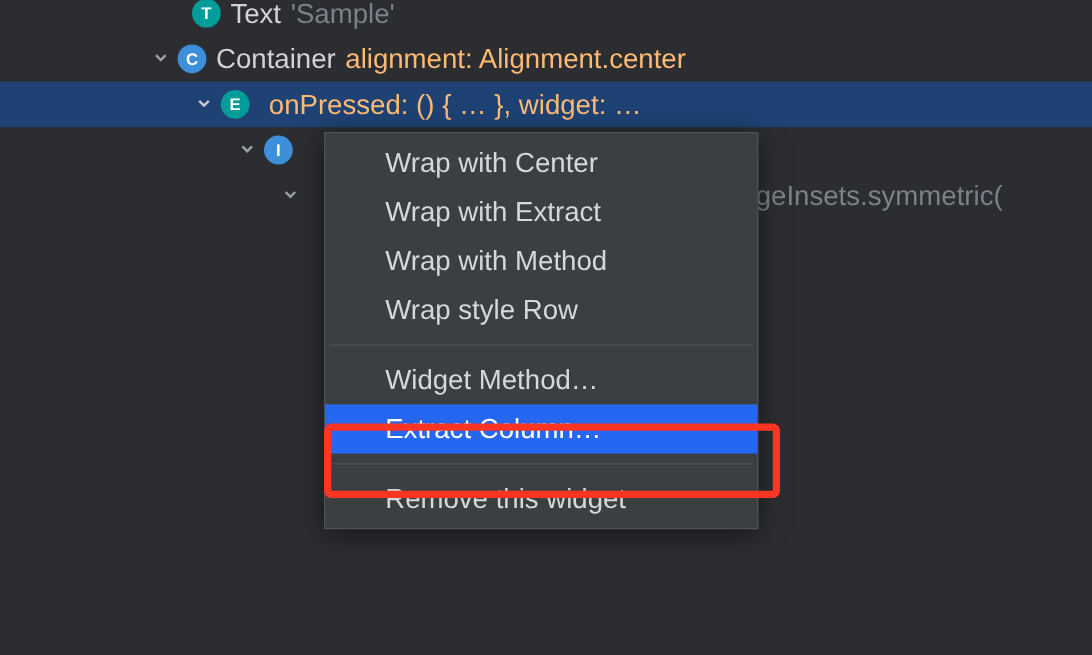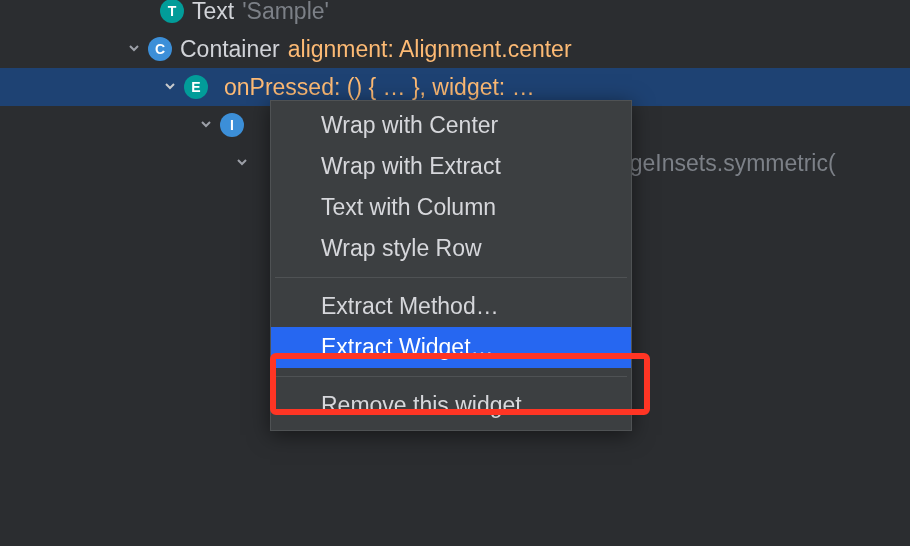--- a/index.html
+++ b/index.html
@@ -59,21 +59,21 @@
     .row1 { padding-left: 156px; padding-top:0; }
     .row2 { padding-left: 124px; }
     .row3 { padding-left: 160px; }
     .row4 { padding-left: 196px; }
     .row5 { padding-left: 232px; }
     .row5-text { margin-left: 365px; color:#7c8087; }
     .top-cut { margin-top: -8px; }
     
     .menu {
       position: absolute;
-      top: 100px;
+      top: 110px;
       left: 270px;
       width: 362px;
       background: #3c3f41;
       border: 1px solid #4f5254;
       box-shadow: 0 4px 20px rgba(0,0,0,.5);
     }
     .menu-group {
       padding: 4px 0;
     }
     .menu-item {
@@ -151,27 +151,27 @@
         <path d="M2 4 L6 8 L10 4" stroke="#9da0a8" stroke-width="2" fill="none"></path>
       </svg>
   </span>
   <span class="row5-text">dgeInsets.symmetric(</span>
 </div>
 
 <div class="menu">
   <div class="menu-group">
     <div class="menu-item">Wrap with Center</div>
     <div class="menu-item">Wrap with Extract</div>
-    <div class="menu-item">Text with Column</div>
+    <div class="menu-item">Wrap with Method</div>
     <div class="menu-item">Wrap style Row</div>
   </div>
   <div class="menu-sep"></div>
   <div class="menu-group">
-    <div class="menu-item">Extract Method…</div>
-    <div class="menu-item selected">Extract Widget…</div>
+    <div class="menu-item">Widget Method…</div>
+    <div class="menu-item selected">Extract Column…</div>
   </div>
   <div class="menu-sep"></div>
   <div class="menu-group">
     <div class="menu-item">Remove this widget</div>
   </div>
 </div>
 
 <div class="highlight-ring"></div>
 
 </body></html>

